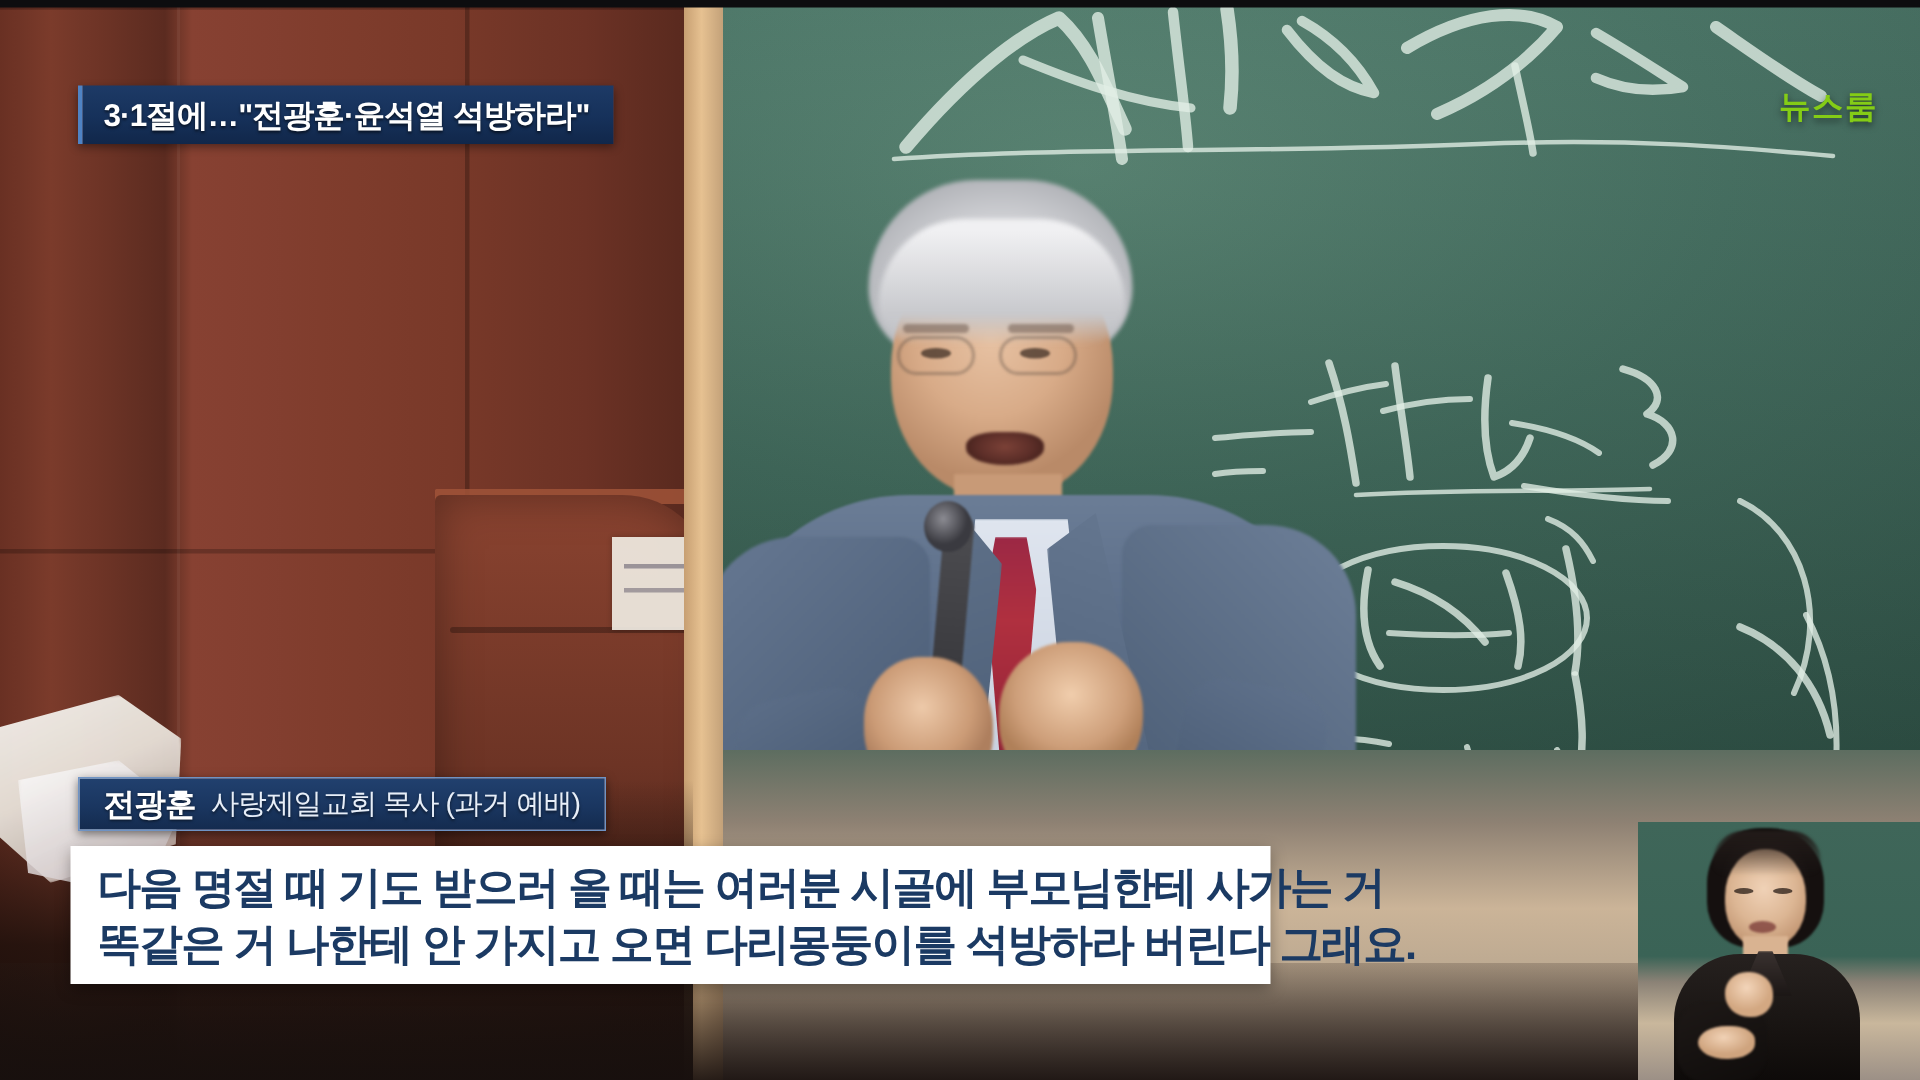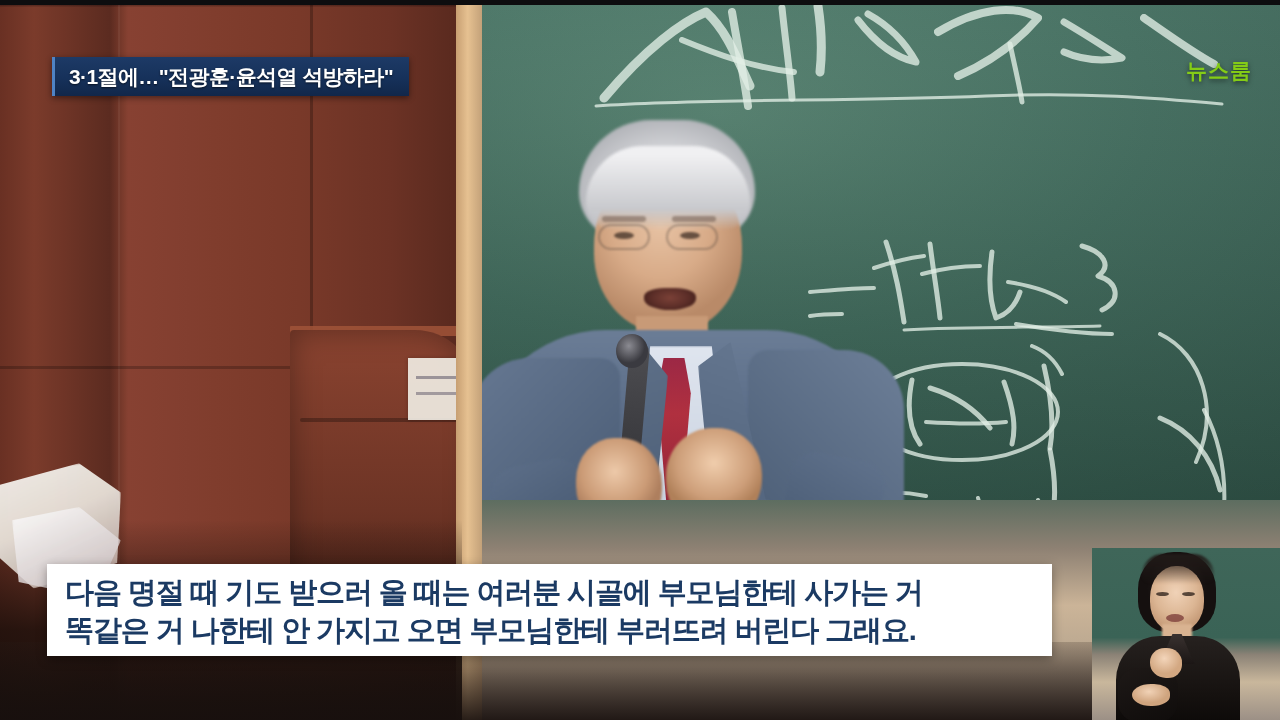--- a/index.html
+++ b/index.html
@@ -308,21 +308,21 @@
     color:#ffffff;font-size:21px;font-weight:bold;letter-spacing:-0.5px;
     text-shadow:0 1px 2px rgba(0,0,0,.6);white-space:nowrap;
   }
   .nameplate .role{
     color:#e7eef8;font-size:19px;font-weight:normal;letter-spacing:-0.6px;
     text-shadow:0 1px 2px rgba(0,0,0,.55);white-space:nowrap;
   }
 
   
   .subtitle{
-    position:absolute;left:47px;top:564px;width:1005px;height:92px;
+    position:absolute;left:47px;top:564px;width:800px;height:92px;
     background:#ffffff;z-index:30;
     padding:9px 4px 0 18px;
     box-shadow:0 3px 10px rgba(0,0,0,.35);
   }
   .subtitle .line{
     color:#1b3a63;font-size:29px;font-weight:bold;letter-spacing:-1.1px;
     line-height:38px;white-space:nowrap;
   }
 </style>
 </head>
@@ -461,19 +461,23 @@
   <div class="letterbox-top"></div>
 
   <div class="title-banner">
     <span class="t">3·1절에…"전광훈·윤석열 석방하라"</span>
   </div>
 
   <div class="logo">
     <div class="sub">뉴스룸</div>
   </div>
 
+  <div class="nameplate">
+    <span class="nm">전광훈</span>
+    <span class="role">사랑제일교회 목사 (과거 예배)</span>
+  </div>
 
   <div class="subtitle">
     <div class="line">다음 명절 때 기도 받으러 올 때는 여러분 시골에 부모님한테 사가는 거</div>
-    <div class="line">똑같은 거 나한테 안 가지고 오면 부모님한테 부러뜨려 버린다 그래요.</div>
+    <div class="line">똑같은 거 나한테 안 가지고 오면 다리몽둥이를 석방하라 버린다 그래요.</div>
   </div>
 
 </div>
 
 </body></html>

